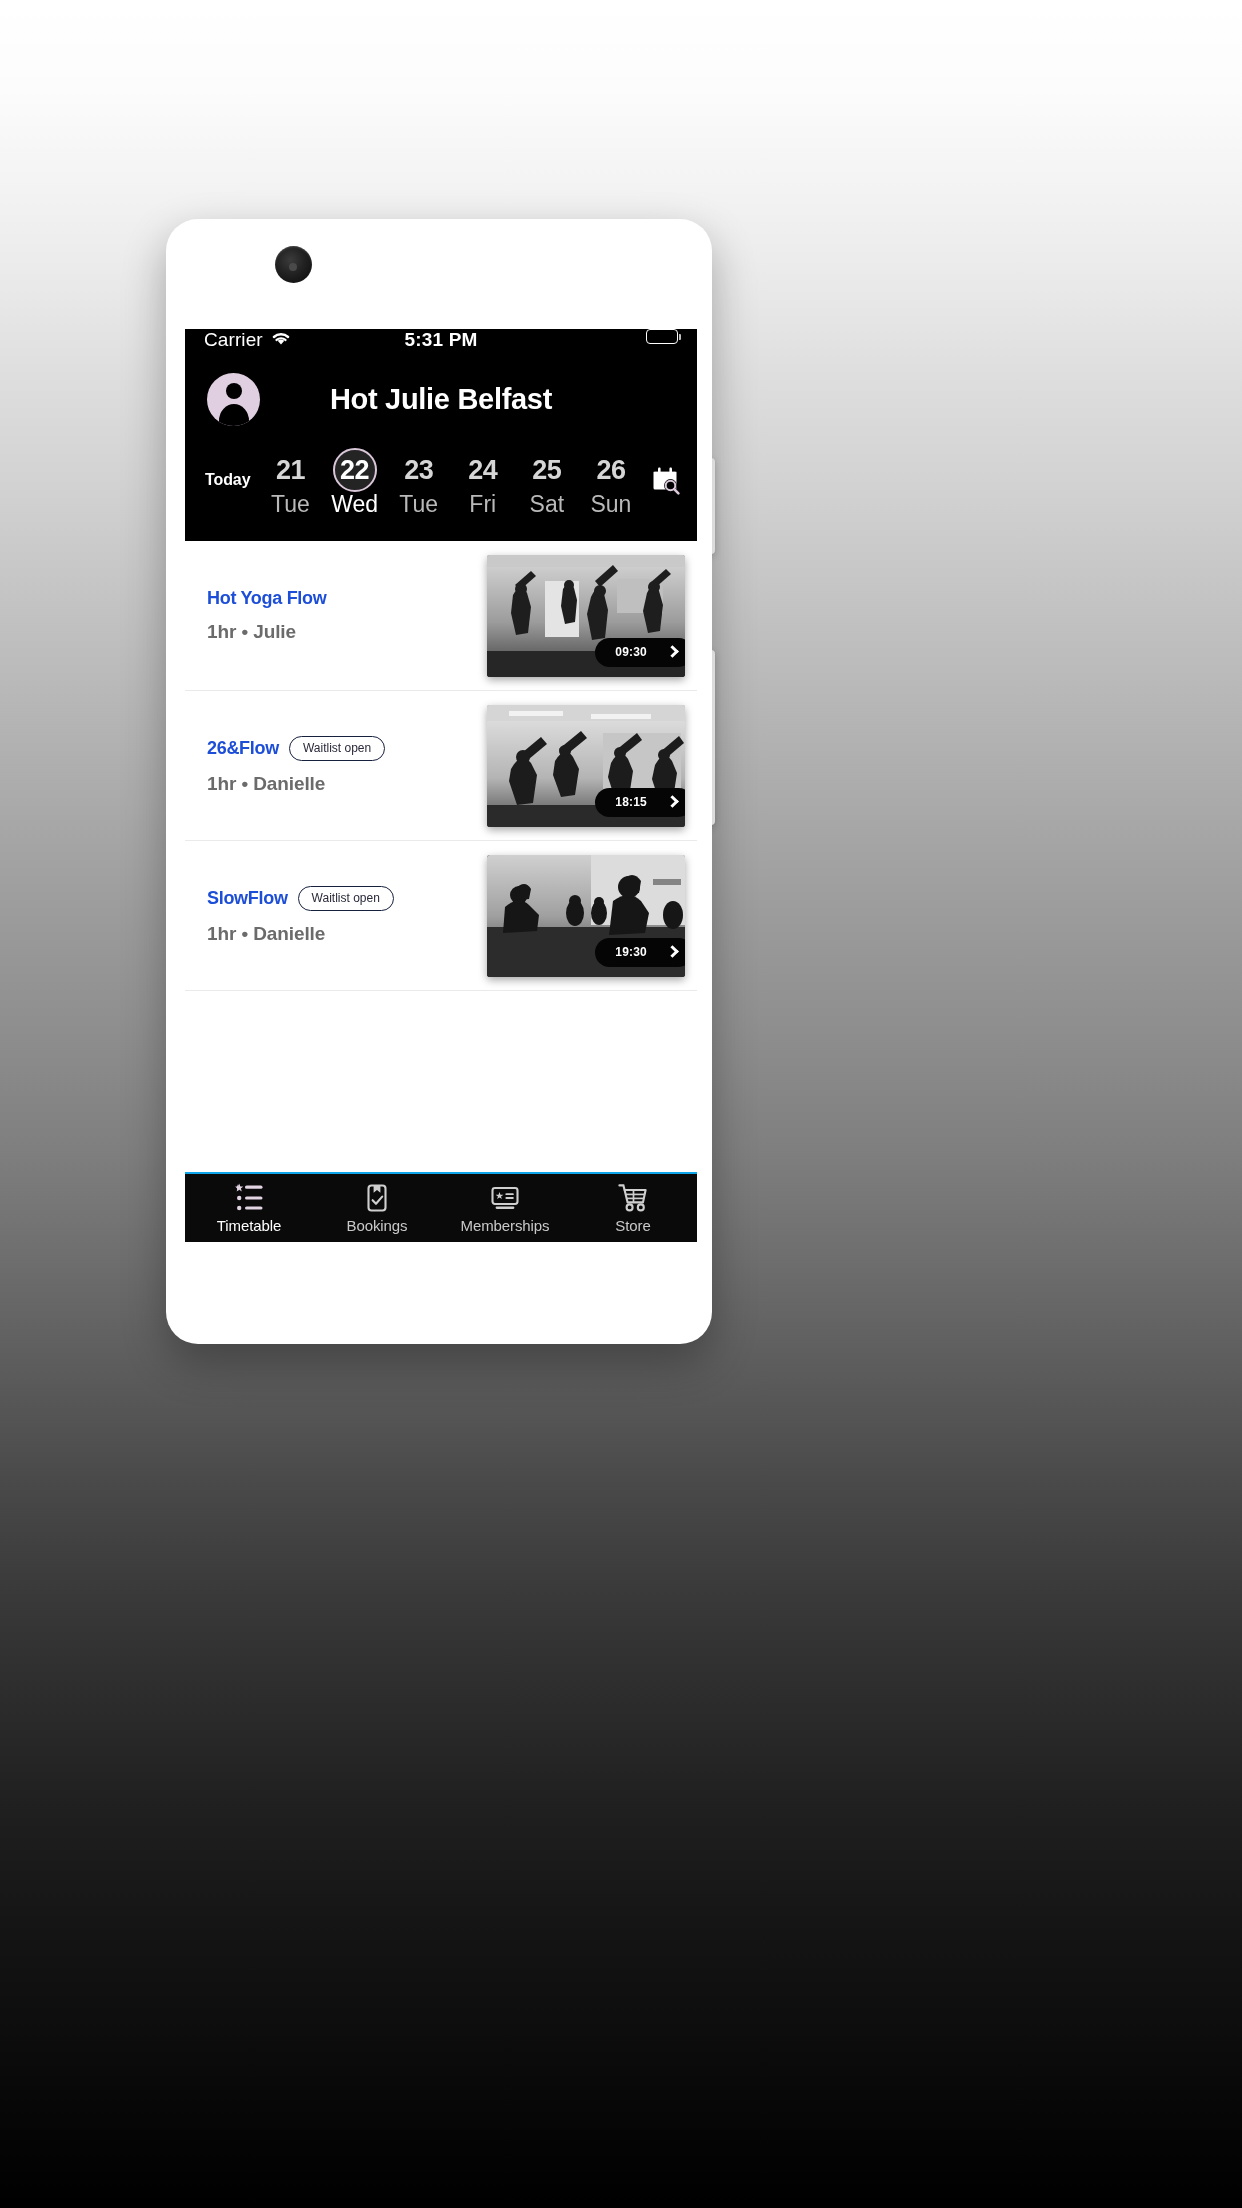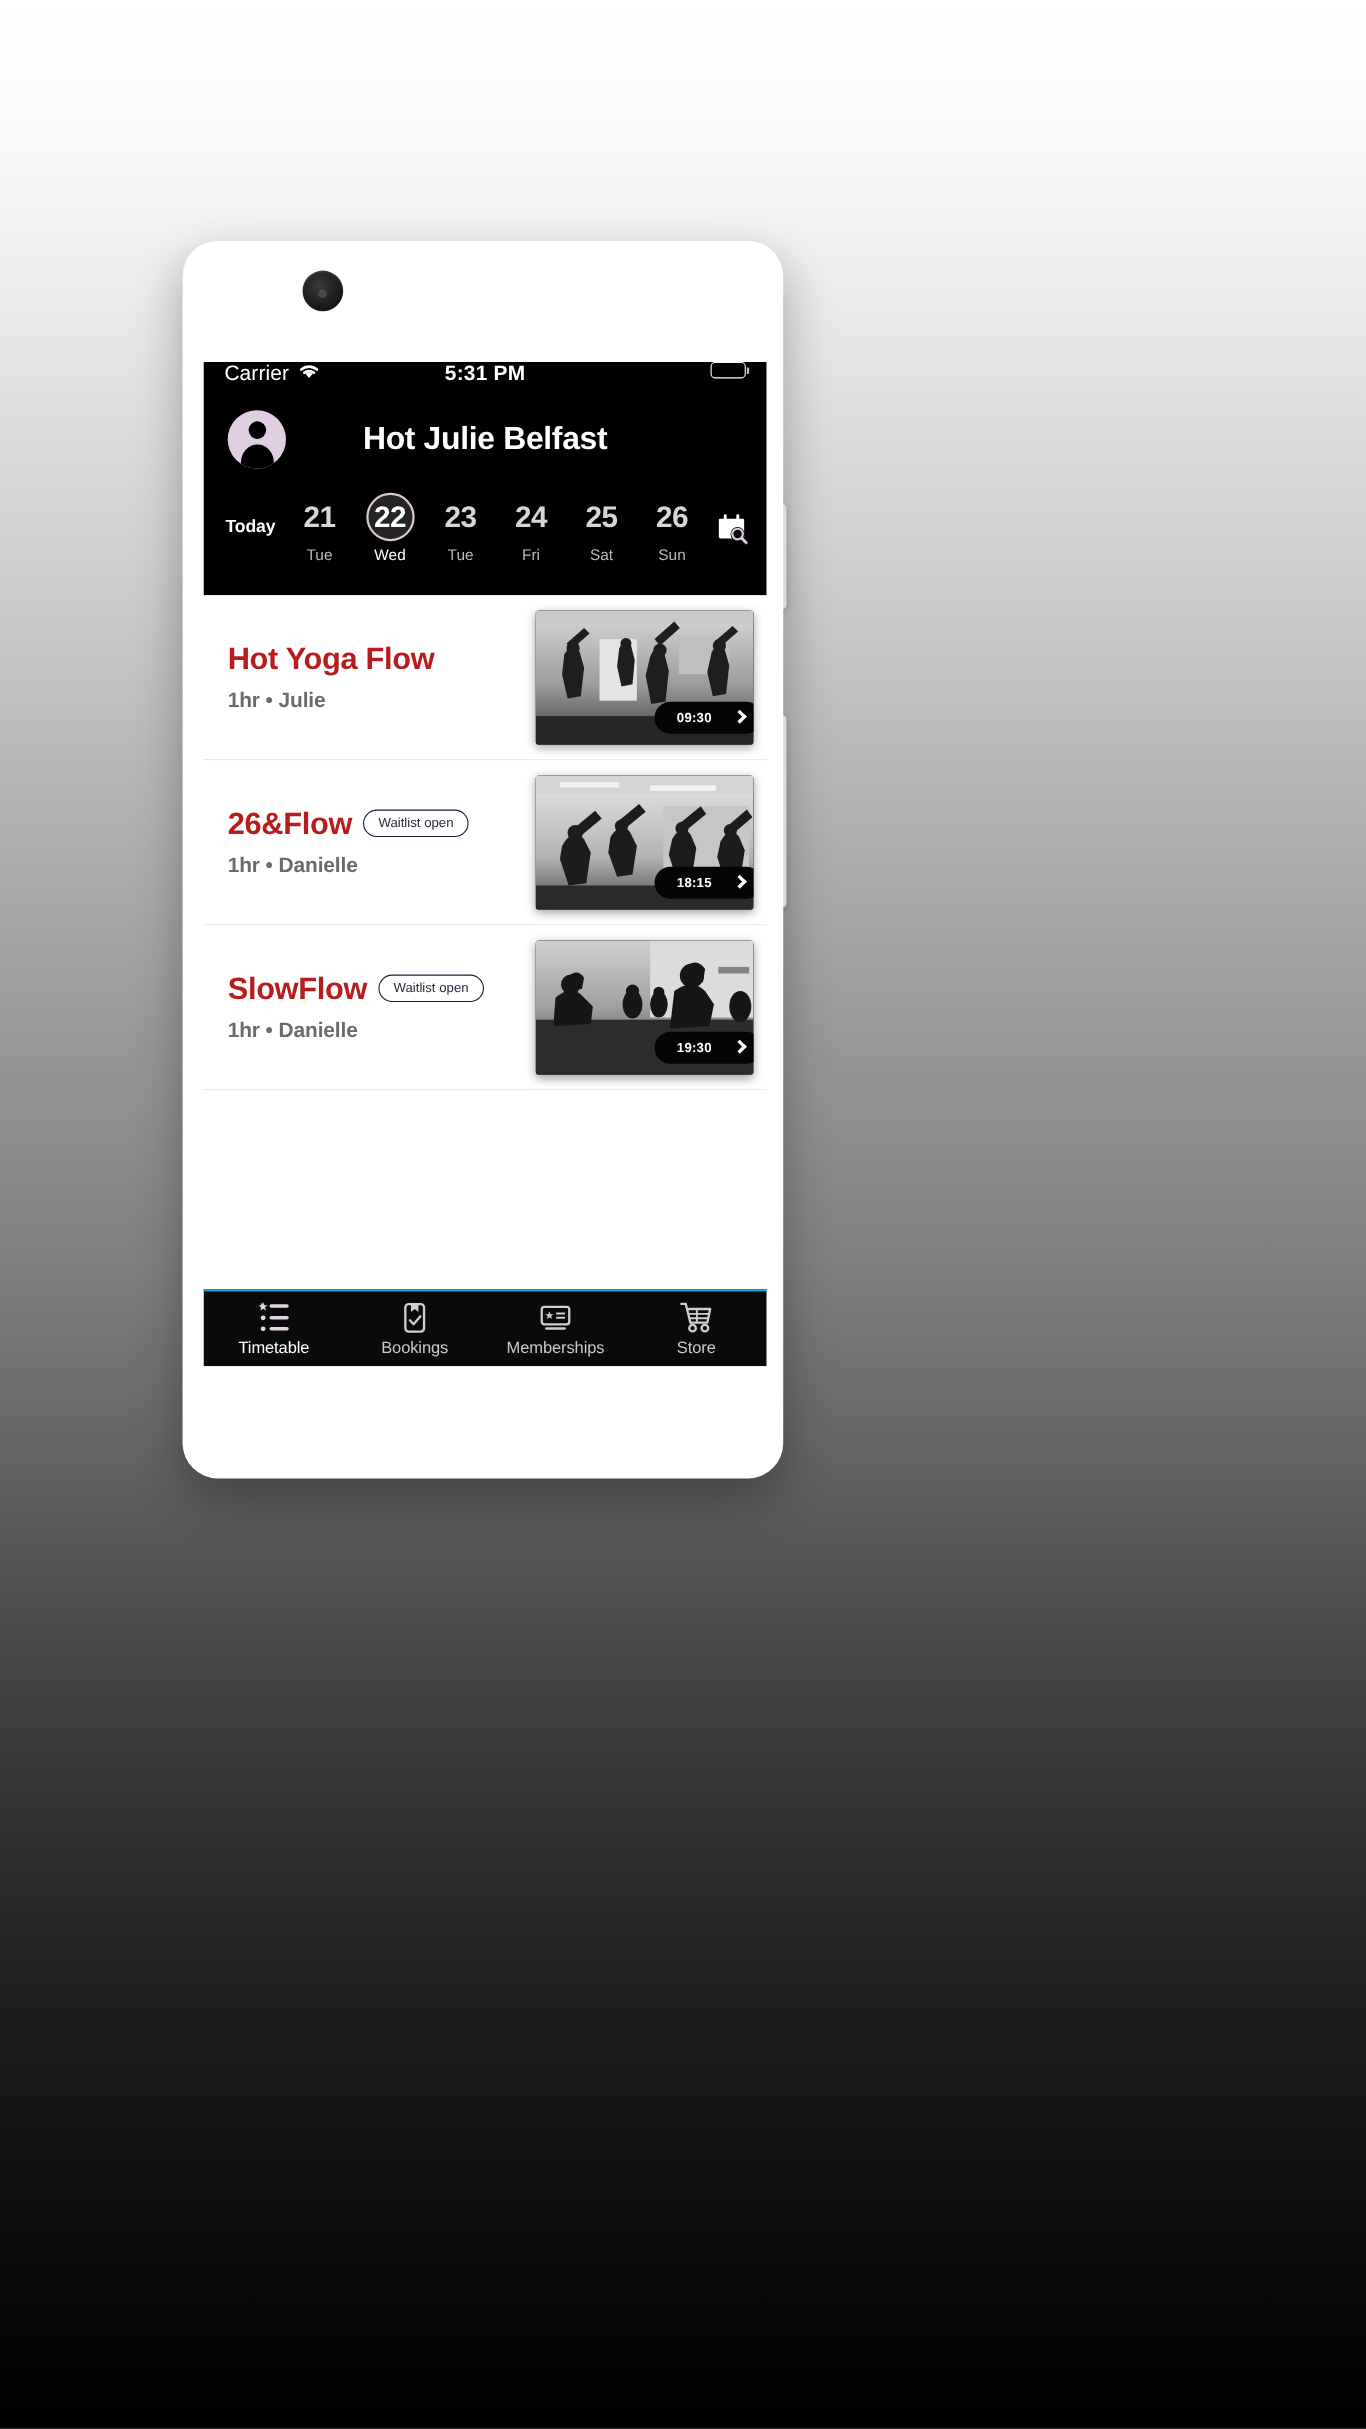--- a/index.html
+++ b/index.html
@@ -245,21 +245,21 @@
     letter-spacing: -0.5px;
   }
   .day.selected .day-num {
     color: #ffffff;
     border: 2px solid #d9c6d9;
     border-radius: 50%;
     background: #242424;
   }
   .day-name {
     color: #b9b9b9;
-    font-size: 14px;
+    font-size: 23px;
     line-height: 22px;
   }
   .day.selected .day-name { color: #ffffff; }
 
   .cal-search {
     flex: 0 0 auto;
     width: 34px;
     height: 34px;
     position: relative;
     margin-left: 2px;
@@ -280,22 +280,22 @@
     flex: 1 1 auto;
     padding-right: 12px;
   }
   .class-title-line {
     display: flex;
     align-items: center;
     gap: 10px;
     margin-bottom: 12px;
   }
   .class-title {
-    color: #b91c1c;
-    font-size: 28px;
+    color: #1d4ed8;
+    font-size: 18px;
     font-weight: bold;
     letter-spacing: -0.3px;
     white-space: nowrap;
     text-align: center;
   }
   .waitlist-badge {
     border: 1.6px solid #16213e;
     border-radius: 20px;
     padding: 5px 13px 6px 13px;
     font-size: 12px;

